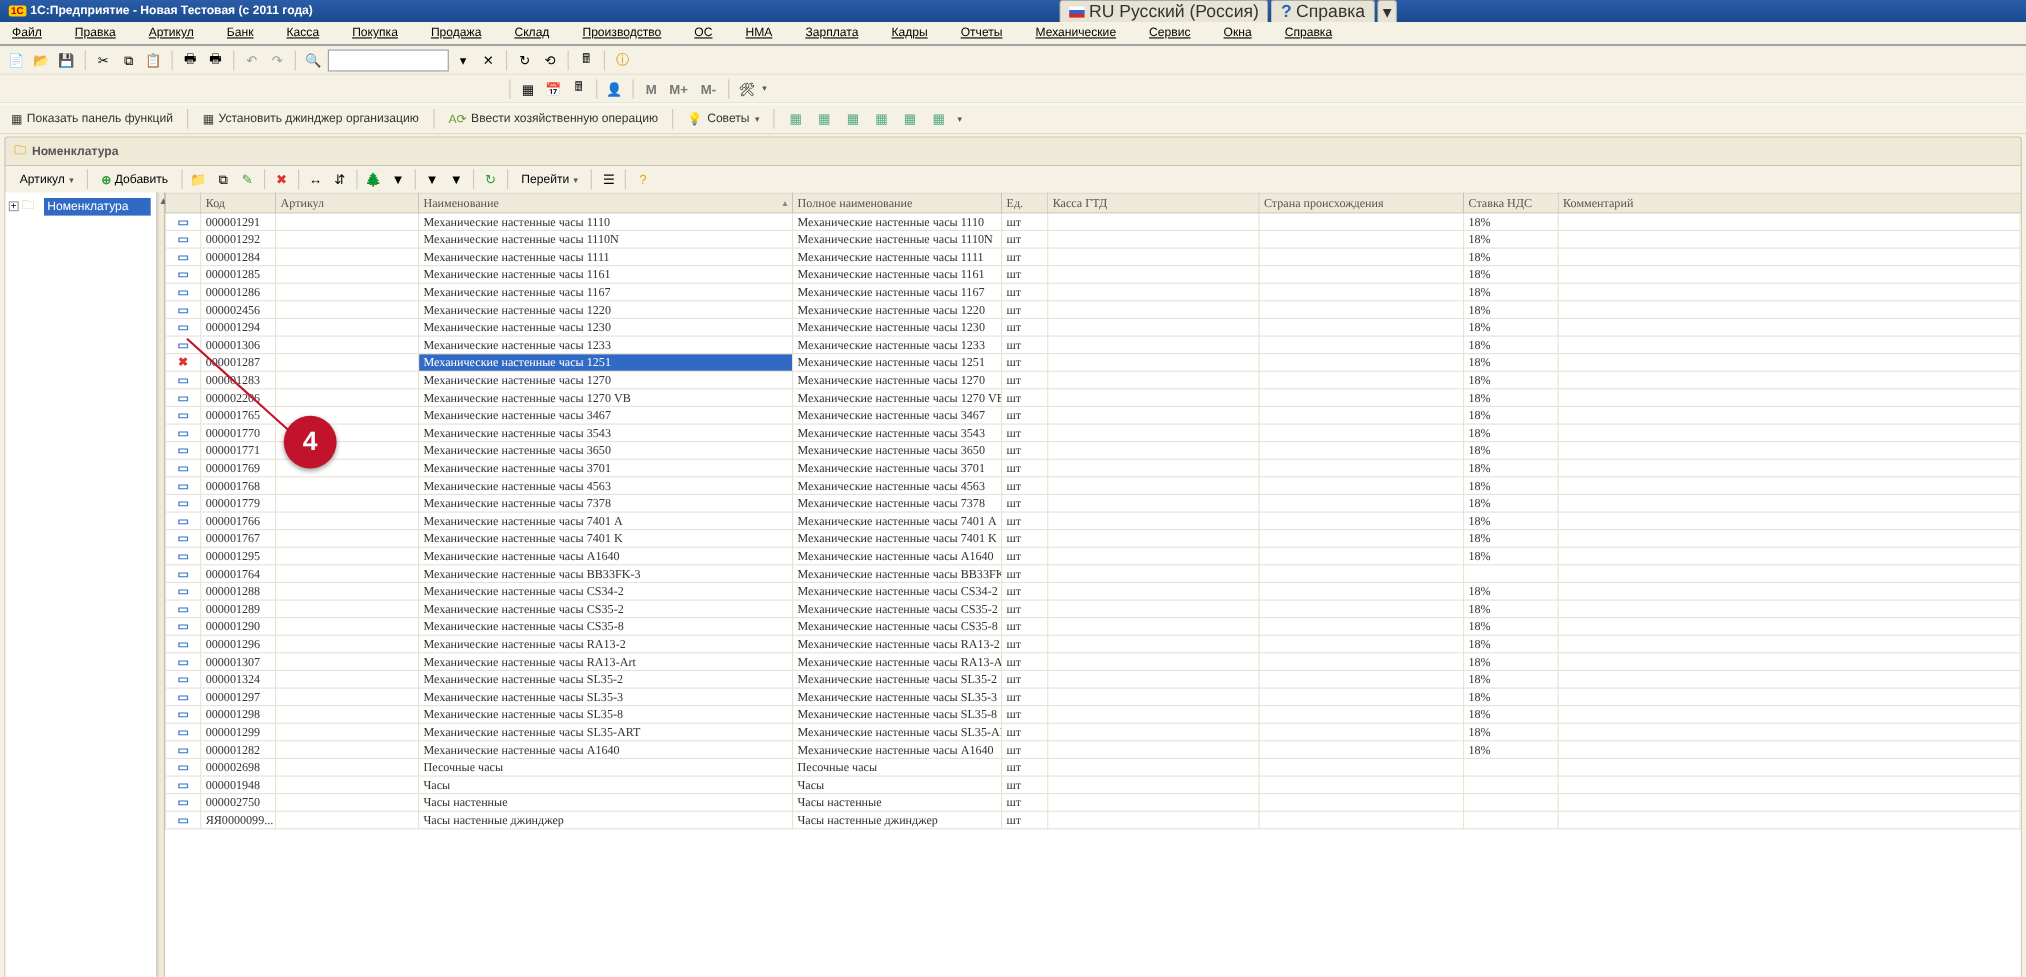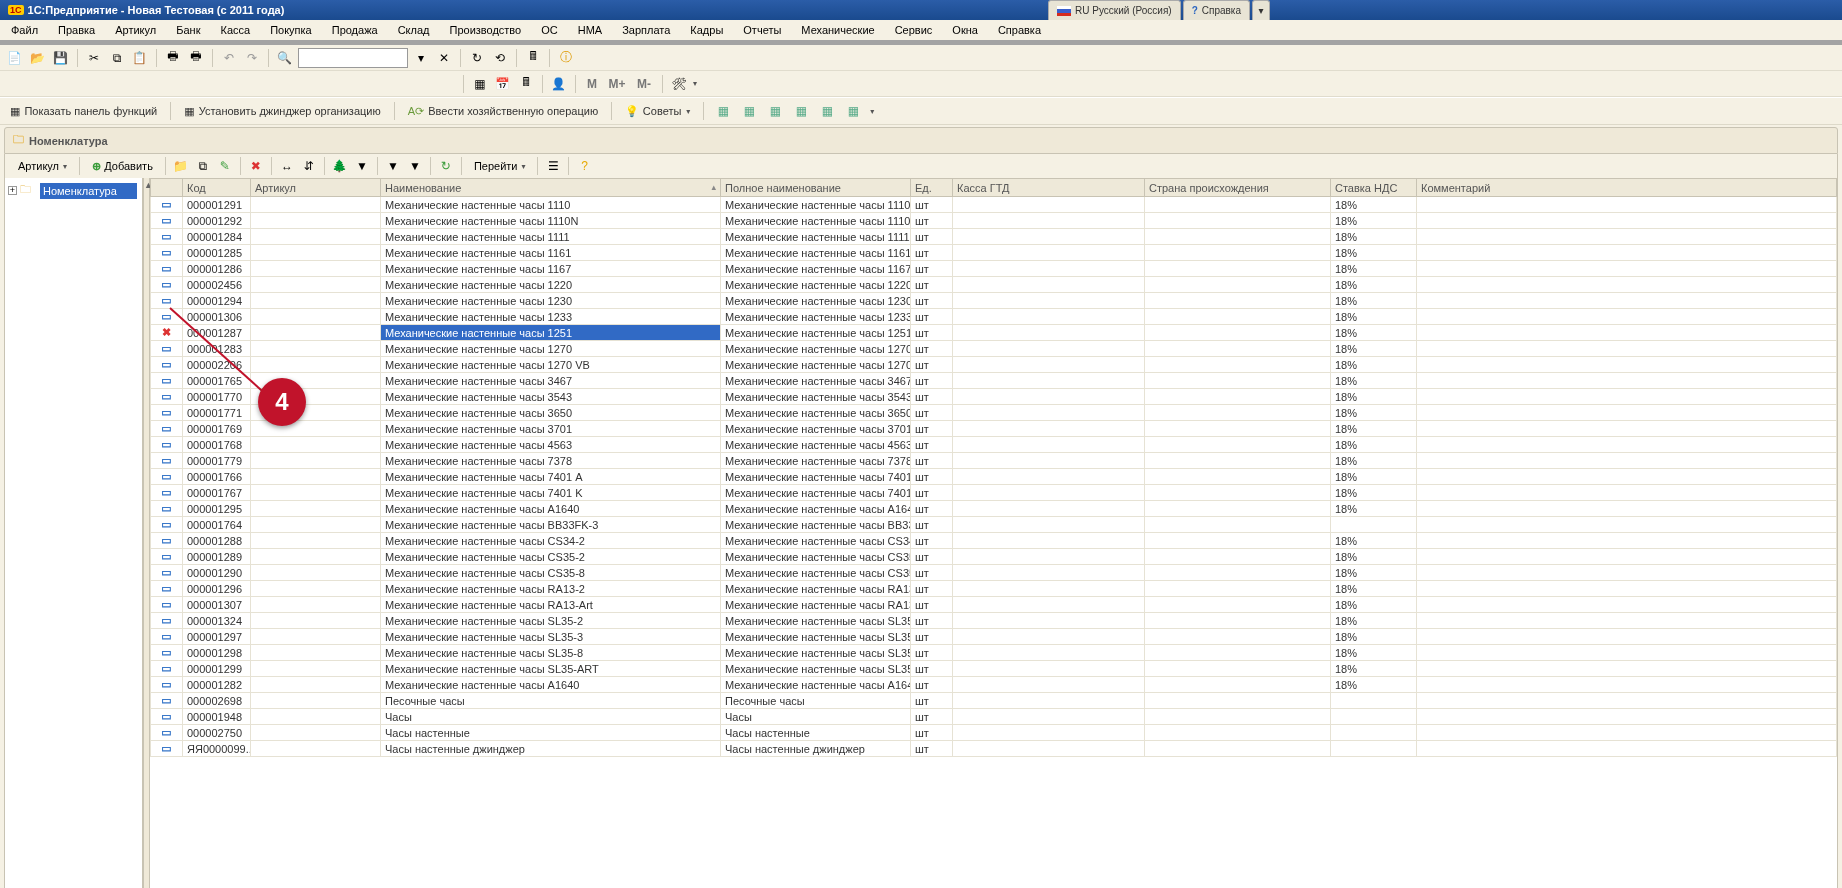--- a/index.html
+++ b/index.html
@@ -40,31 +40,32 @@
     align-items:stretch;
   }
   .top-tab {
     background:#e8e4d5;
     border:1px solid #aaa;
     border-bottom:none;
     border-radius:3px 3px 0 0;
     display:flex;
     align-items:center;
     padding:0 8px;
-    font-size:10px;
+    font-size:16px;
     color:#333;
     margin-right:2px;
     gap:4px;
   }
   .menubar {
     background:#f5f1e4;
     padding:2px 5px;
     display:flex;
-    gap:8px;
-    border-bottom:5px solid #a3a3a3;
+    gap:18px;
+    border-bottom:2px solid #a3a3a3;
+    text-decoration:underline;
   }
   .menubar span { padding:2px 6px; cursor:default; }
   .toolbar {
     background:#f5f1e4;
     padding:2px 5px;
     display:flex;
     align-items:center;
     gap:3px;
     border-bottom:1px solid #e0dccd;
     min-height:26px;
@@ -161,20 +162,21 @@
   .splitter-btn { font-size:9px; text-align:center; color:#666; padding:2px 0;}
   .grid-pane {
     flex:1;
     background:#fff;
     overflow:auto;
   }
   table.grid {
     border-collapse:collapse;
     width:100%;
     table-layout:fixed;
+    font-family:Liberation Serif, serif;
   }
   table.grid th {
     background:#eee9d9;
     border:1px solid #c8c3b3;
     text-align:left;
     padding:2px 4px;
     font-weight:normal;
     color:#555;
     position:sticky;
     top:0;

